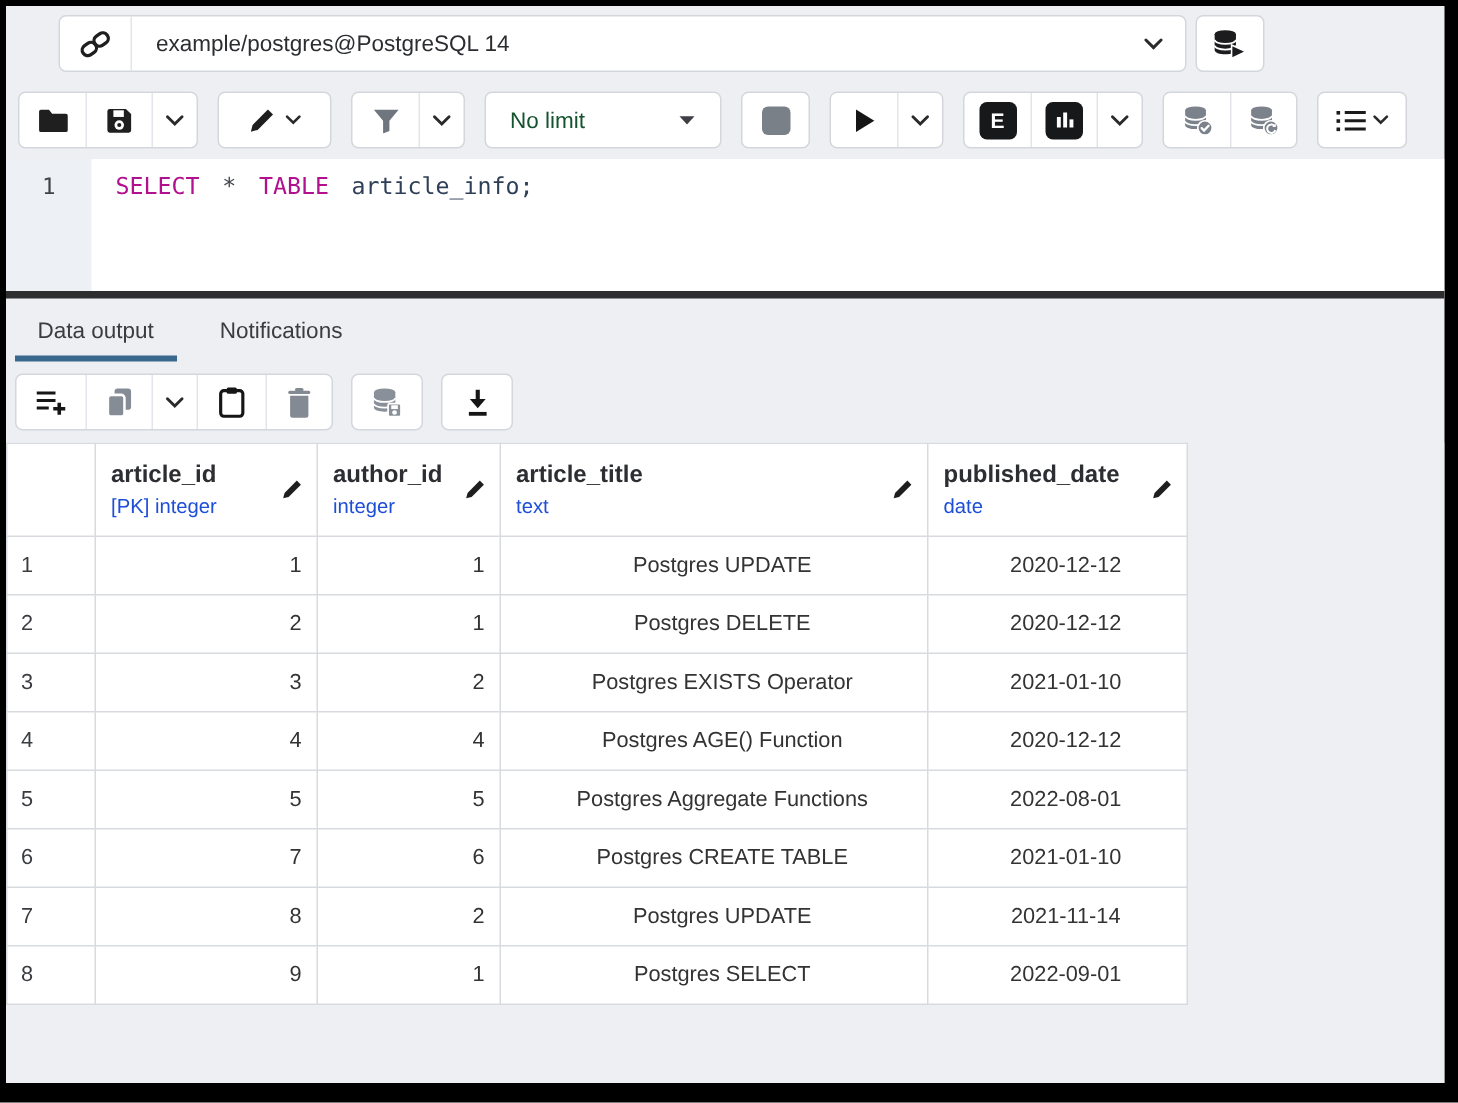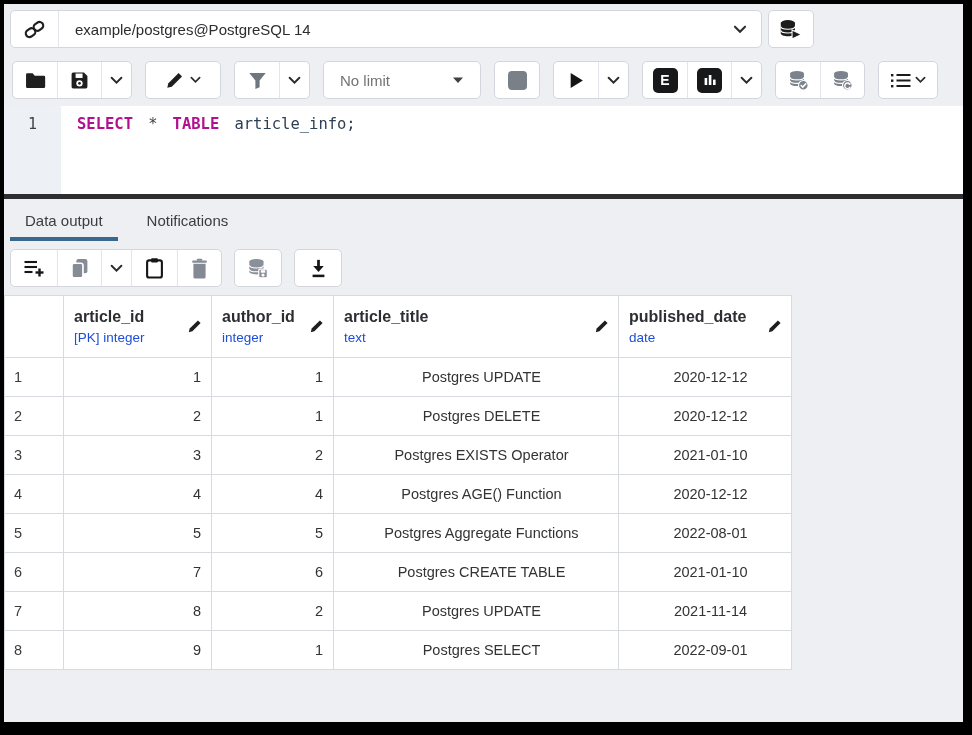--- a/index.html
+++ b/index.html
@@ -4,40 +4,40 @@
 <style>
   * { margin:0; padding:0; box-sizing:border-box; }
   html,body { font-family:"Liberation Sans", sans-serif; }
   .frame { position:relative; width:972px; height:735px; background:#000; }
   .app { position:absolute; top:4px; left:4px; right:9px; bottom:13px;
          background:#edeff3; display:flex; flex-direction:column; overflow:hidden; }
 
   
   .conn-bar { height:50px; display:flex; align-items:center; padding:0 6px; gap:6px; flex:none; }
   .conn-group { display:flex; align-items:stretch; height:38px; width:752px;
-                background:#fff; border:1px solid #d3d7dd; border-radius:5px; }
+                background:#fff; border:1px solid #d3d7dd; border-radius:5px;margin-left:29px; }
   .conn-icon-cell { width:48px; display:flex; align-items:center; justify-content:center;
                     border-right:1px solid #e2e5e9; cursor:pointer; background:transparent; border-top:0;border-bottom:0;border-left:0; }
   .conn-select { flex:1; display:flex; align-items:center; padding:0 14px 0 16px; cursor:pointer; }
   .conn-select .lbl { flex:1; font-size:15px; color:#2b2d31; }
   .btn { background:#fff; border:1px solid #d3d7dd; border-radius:5px; height:38px;
          display:flex; align-items:center; justify-content:center; cursor:pointer; }
   .new-conn { width:46px; }
 
   
   .toolbar { height:52px; display:flex; align-items:center; padding:0 8px; gap:13px; flex:none; }
   .tgroup { display:flex; align-items:stretch; height:38px; background:#fff;
             border:1px solid #d3d7dd; border-radius:5px; }
   .tgroup .cell { display:flex; align-items:center; justify-content:center; cursor:pointer; background:transparent; border:0; }
   .tgroup .cell + .cell { border-left:1px solid #e2e5e9; }
   .w44 { width:44px; } .w30 { width:30px; } .w46 { width:46px; }
   .edit-btn { width:74px; gap:5px; }
   .limit-select { width:158px; height:38px; background:#fff; border:1px solid #d3d7dd;
                   border-radius:5px; display:flex; align-items:center; padding:0 16px; cursor:pointer; }
-  .limit-select .lbl { flex:1; font-size:15px; color:#737373; }
+  .limit-select .lbl { flex:1; font-size:15px; color:#14532d; }
   .stop-sq { width:19px; height:19px; background:#7a8087; border-radius:4px; }
   .badge { width:25px; height:25px; background:#17181a; border-radius:5px; color:#fff;
            display:flex; align-items:center; justify-content:center; font-size:14px; font-weight:bold; }
   .macros-btn { width:58px; gap:4px; }
 
   
   .tabs { display:flex; align-items:stretch; padding-left:6px; gap:14px; flex:none; }
   .editor-tabs { height:36px; }
   .output-tabs { height:42px; }
   .tab { position:relative; display:flex; align-items:center; padding:0 15px;
@@ -45,21 +45,21 @@
   .tab.active::after { content:""; position:absolute; left:0; right:0; bottom:0;
                        height:4px; background:#39688c; }
 
   
   .editor { height:88px; background:#fff; display:flex; flex:none; }
   .gutter { width:57px; background:#edf1f6; color:#3f4349; font-family:"DejaVu Sans Mono", monospace;
             font-size:15px; text-align:center; padding-top:9px; flex:none; }
   .code { flex:1; padding:9px 0 0 16px; font-family:"DejaVu Sans Mono", monospace;
           font-size:15.5px; color:#2e2e2e; cursor:text; }
   .code span + span { margin-left:.62ch; }
-  .kw { color:#b1108e; font-weight:bold;text-align:center; }
+  .kw { color:#b1108e; font-weight:normal;text-align:center; }
   .op { color:#41454c; }
   .ident { color:#2e4057; }
 
   .splitter { height:5px; background:#2e2e30; flex:none; cursor:row-resize; }
 
   
   .result-toolbar { height:54px; display:flex; align-items:center; padding:0 6px; gap:12px; flex:none; }
 
   
   .grid-area { flex:1; background:#edeff3; overflow:hidden; }

